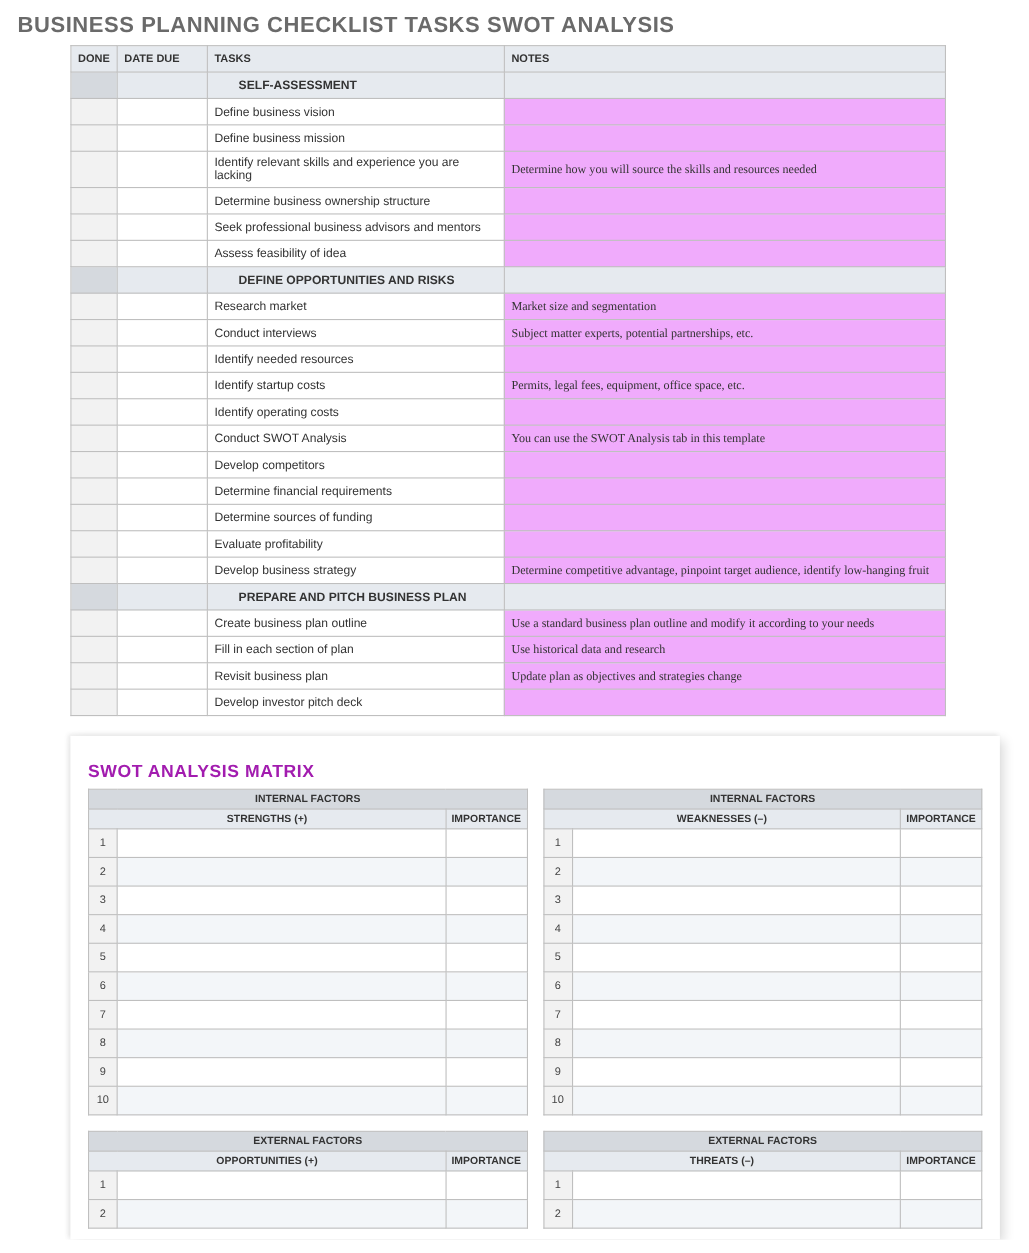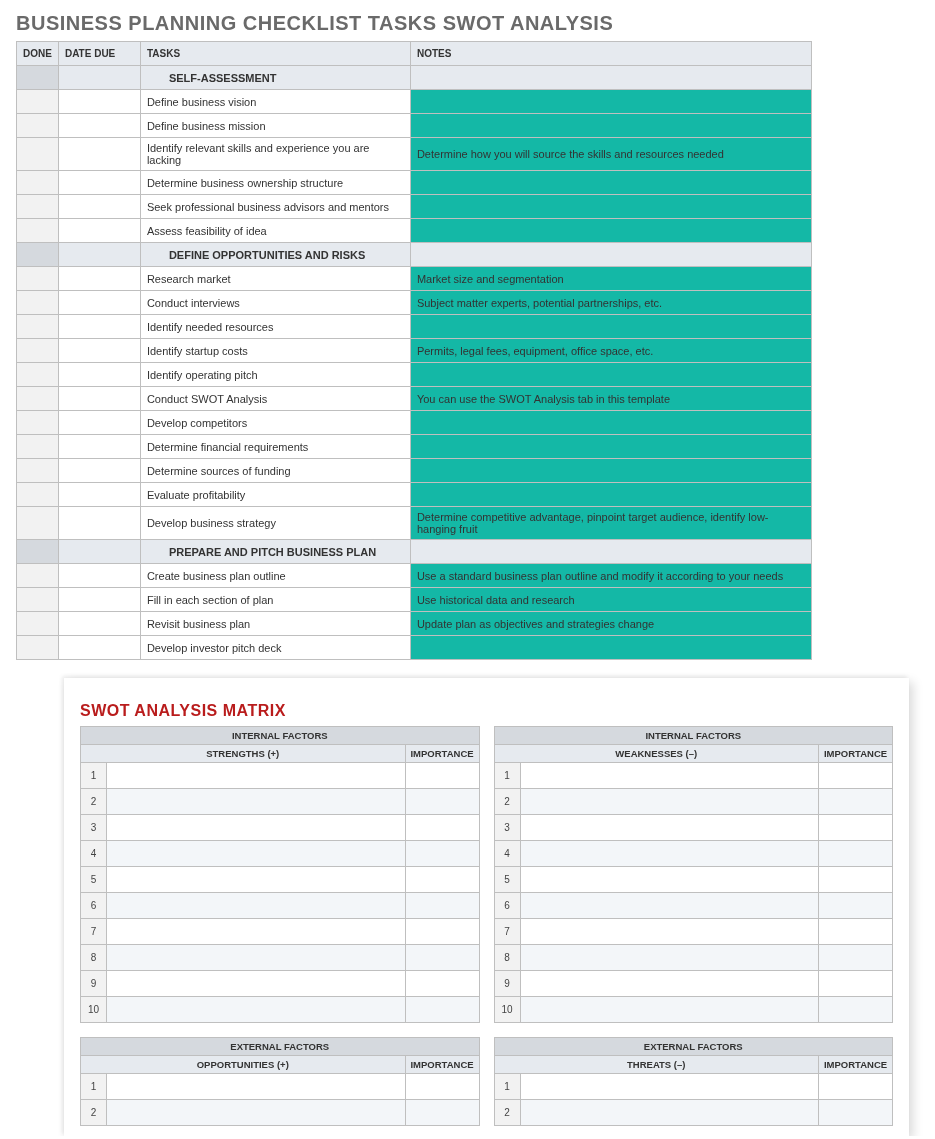--- a/index.html
+++ b/index.html
@@ -17,30 +17,31 @@
   h1.title {
     font-size: 20px;
     font-weight: bold;
     color: #6a6a6a;
     letter-spacing: 0.5px;
     margin: 4px 0 6px 0;
   }
   h2.subtitle {
     font-size: 16px;
     font-weight: bold;
-    color: #b91c1c;
+    color: #a21caf;
     letter-spacing: 0.5px;
     margin: 14px 0 6px 0;
   }
 
   
   table.checklist {
     border-collapse: collapse;
     width: 796px;
     font-size: 11px;
+    margin-left: 48px;
   }
   table.checklist th, table.checklist td {
     border: 1px solid #bfbfbf;
     padding: 4px 6px;
     height: 24px;
     text-align: left;
     vertical-align: middle;
   }
   table.checklist thead th {
     background: #e6eaef;
@@ -56,21 +57,21 @@
     background: #e6eaef;
     font-weight: bold;
     padding-left: 28px;
   }
   tr.section-row td.done-cell {
     background: #d5d9de;
   }
   td.done-cell { background: #f2f2f2; }
   td.date-cell { background: #ffffff; }
   td.task-cell { background: #ffffff; }
-  td.notes-cell { background: #14b8a6; }
+  td.notes-cell { background: #f0abfc; font-family: Liberation Serif, serif; }
 
   
   .swot-page {
     margin: 18px 0 0 64px;
     width: 845px;
     padding: 10px 16px 10px 16px;
     box-shadow: -2px -2px 4px rgba(0,0,0,0.08), 4px 4px 10px rgba(0,0,0,0.15);
     background: #ffffff;
   }
   .swot-grid {
@@ -202,21 +203,21 @@
         </tr>
         <tr>
           <td class="done-cell"></td>
           <td class="date-cell"></td>
           <td class="task-cell">Identify startup costs</td>
           <td class="notes-cell">Permits, legal fees, equipment, office space, etc.</td>
         </tr>
         <tr>
           <td class="done-cell"></td>
           <td class="date-cell"></td>
-          <td class="task-cell">Identify operating pitch</td>
+          <td class="task-cell">Identify operating costs</td>
           <td class="notes-cell"></td>
         </tr>
         <tr>
           <td class="done-cell"></td>
           <td class="date-cell"></td>
           <td class="task-cell">Conduct SWOT Analysis</td>
           <td class="notes-cell">You can use the SWOT Analysis tab in this template</td>
         </tr>
         <tr>
           <td class="done-cell"></td>

